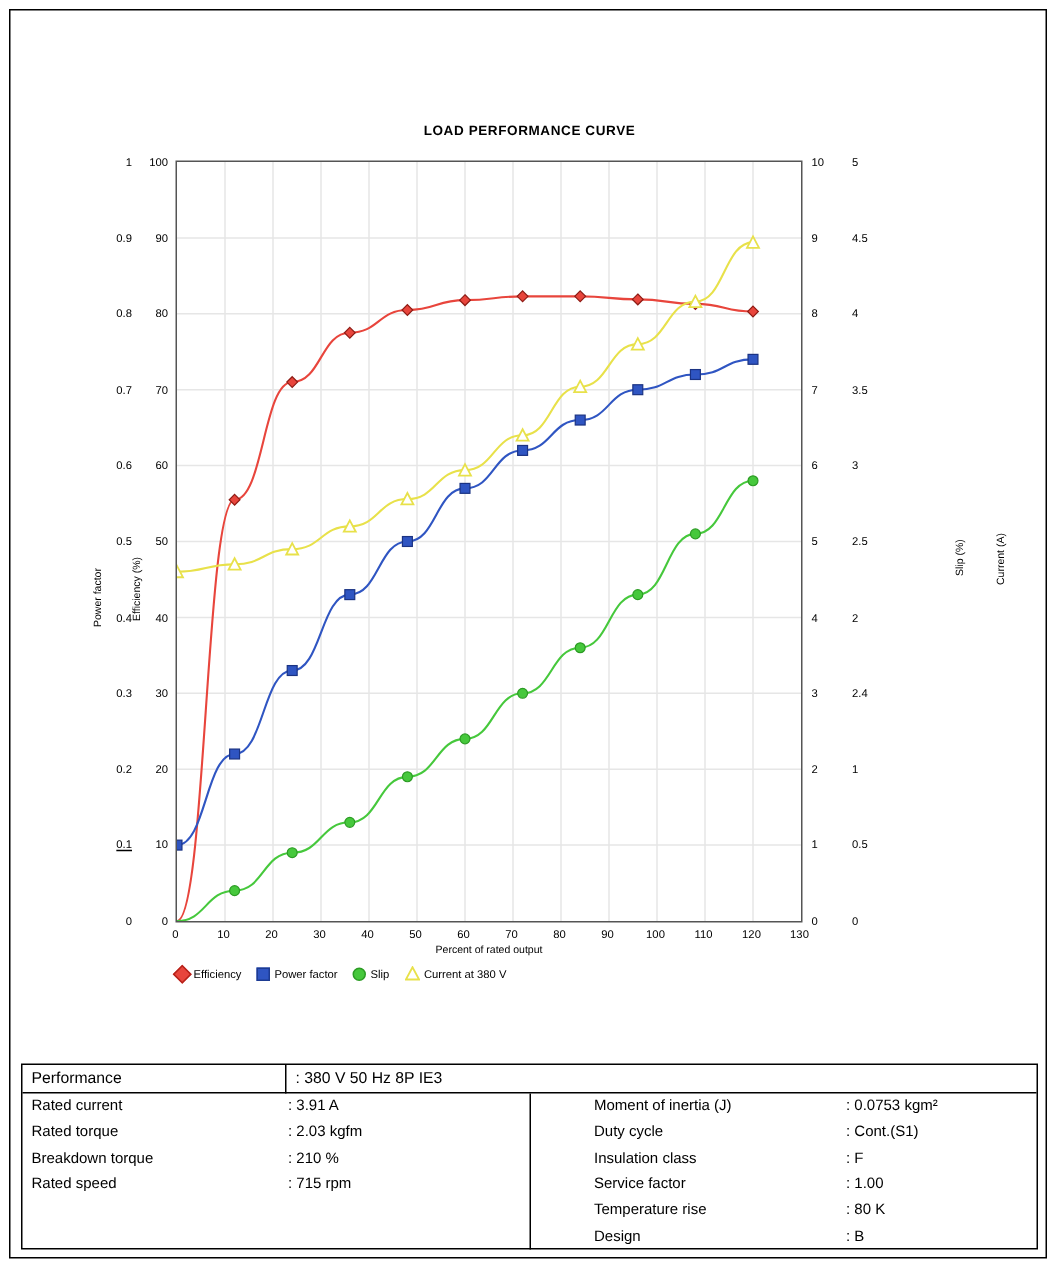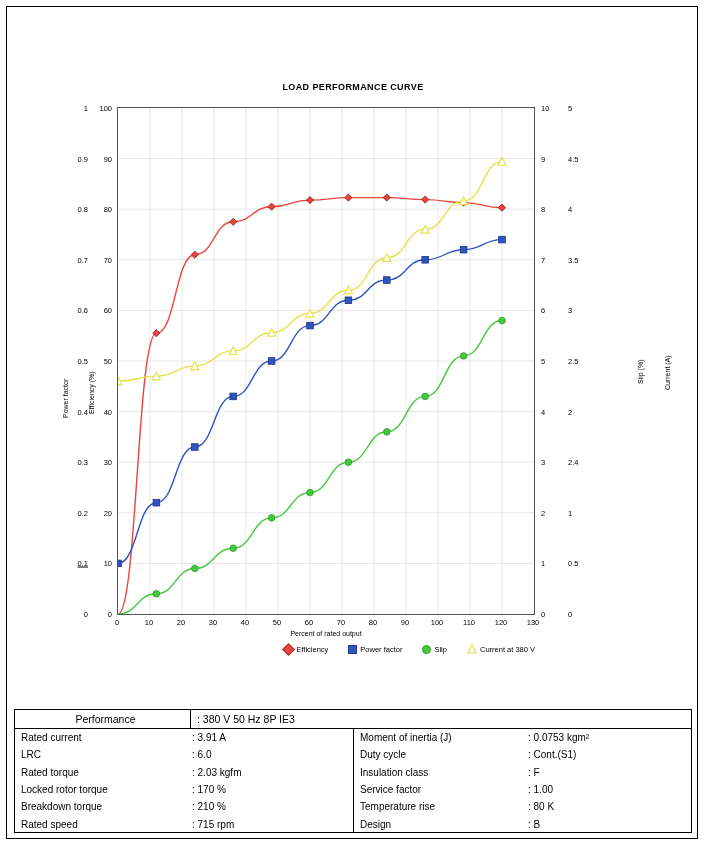--- a/index.html
+++ b/index.html
@@ -18,41 +18,41 @@
   .axcol{position:absolute;font-size:7.5px;color:#000;}
   .axtick{position:absolute;transform:translateY(-50%);white-space:nowrap;}
   .axtitle{position:absolute;font-size:7px;color:#000;white-space:nowrap;}
   .rot{transform-origin:left top;transform:rotate(-90deg);}
 
   #xticks{position:absolute;left:103px;top:604px;width:418px;height:12px;}
   #xticks span{position:absolute;font-size:7.5px;transform:translateX(-50%);}
   #xtitle{position:absolute;left:103px;top:616px;width:418px;text-align:center;font-size:7px;}
 
   
-  #legend{position:absolute;left:103px;top:628px;width:418px;height:14px;display:flex;justify-content:flex-end;align-items:center;gap:20px;font-size:7.5px;}
+  #legend{position:absolute;left:103px;top:628px;width:418px;height:14px;display:flex;justify-content:flex-start;align-items:center;gap:10px;font-size:7.5px;}
   .lg{display:flex;align-items:center;gap:3px;}
   .lg .mk{display:inline-block;width:9px;height:9px;}
   .mk.diamond{transform:rotate(45deg);width:7px;height:7px;background:#e8453c;border:1px solid #b5221a;}
   .mk.square{background:#2f55c2;border:1px solid #1d3b92;width:7px;height:7px;}
   .mk.circle{background:#46c83c;border:1px solid #2c9c24;border-radius:50%;width:7px;height:7px;}
   .tri-wrap{width:10px;height:10px;position:relative;display:inline-block;}
   .tri-wrap svg{position:absolute;left:0;top:0;}
 
   
   #table-panel{position:absolute;left:7px;top:702px;width:678px;height:124px;border:1px solid #000;box-sizing:border-box;}
-  #perf-row{display:flex;height:19px;border-bottom:1px solid #000;box-sizing:border-box;align-items:center;text-align:center;}
+  #perf-row{display:flex;height:19px;border-bottom:1px solid #000;box-sizing:border-box;align-items:center;}
   #perf-row .c1{width:175px;padding-left:6px;font-size:10.5px;box-sizing:border-box;}
   #perf-row .c2{flex:1;padding-left:6px;font-size:10.5px;border-left:1px solid #000;height:19px;display:flex;align-items:center;box-sizing:border-box;}
   #spec-grid{display:flex;height:104px;}
   .half{width:50%;box-sizing:border-box;}
   .half.right{border-left:1px solid #000;}
   .srow{display:flex;height:17.3px;align-items:center;font-size:10px;}
   .srow .lbl{width:175px;padding-left:6px;box-sizing:border-box;}
   .srow .val{flex:1;padding-left:2px;box-sizing:border-box;}
-  .half.right .srow .lbl{width:172px;padding-left:6px;}
+  .half.right .srow .lbl{width:172px;padding-left:6px;margin-left:36px;}
 </style>
 </head>
 <body>
 
 <div id="page">
   <div id="frame">
 
     <div id="chart-panel">
 
       <div id="chart-title">LOAD PERFORMANCE CURVE</div>
@@ -244,32 +244,24 @@
         <div class="c1">Performance</div>
         <div class="c2">: 380 V 50 Hz 8P IE3</div>
       </div>
       <div id="spec-grid">
         <div class="half left" id="left-col">
             <div class="srow">
               <div class="lbl">Rated current</div>
               <div class="val">: 3.91 A</div>
             </div>
             <div class="srow">
-              <div class="lbl">LRC</div>
-              <div class="val">: 6.0</div>
-            </div>
-            <div class="srow">
               <div class="lbl">Rated torque</div>
               <div class="val">: 2.03 kgfm</div>
             </div>
             <div class="srow">
-              <div class="lbl">Locked rotor torque</div>
-              <div class="val">: 170 %</div>
-            </div>
-            <div class="srow">
               <div class="lbl">Breakdown torque</div>
               <div class="val">: 210 %</div>
             </div>
             <div class="srow">
               <div class="lbl">Rated speed</div>
               <div class="val">: 715 rpm</div>
             </div>
           </div>
         <div class="half right" id="right-col">
             <div class="srow">

